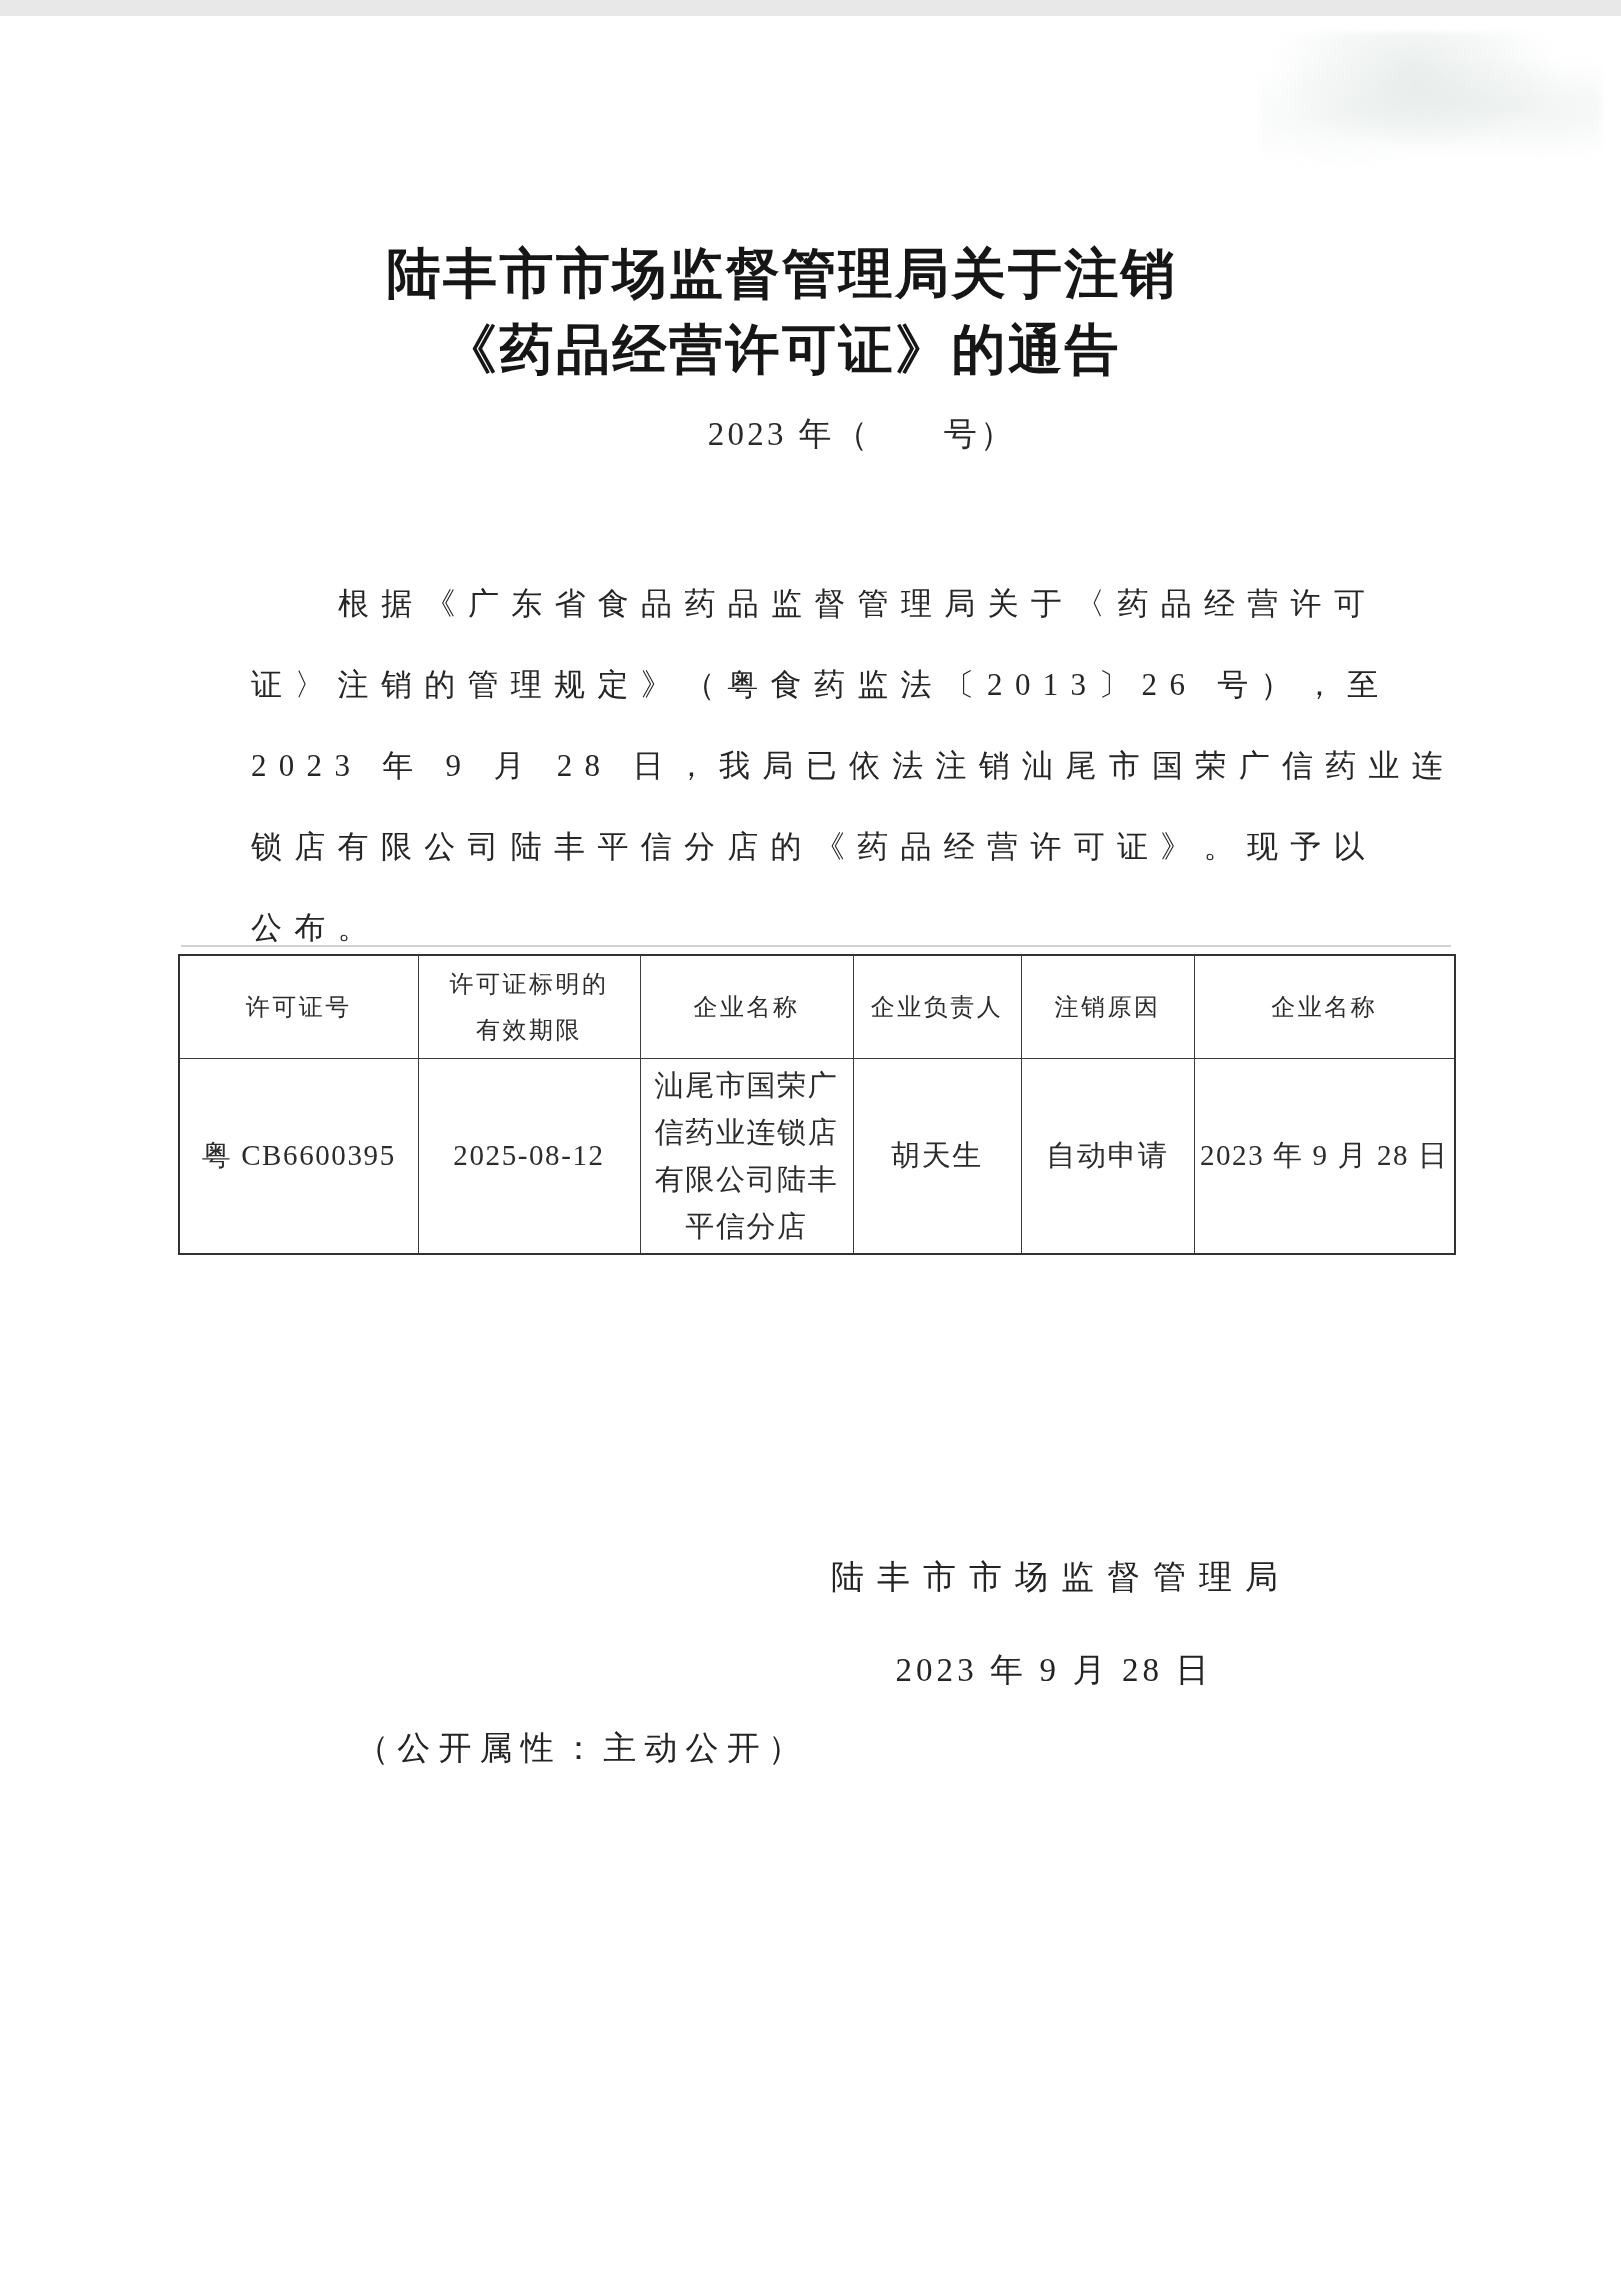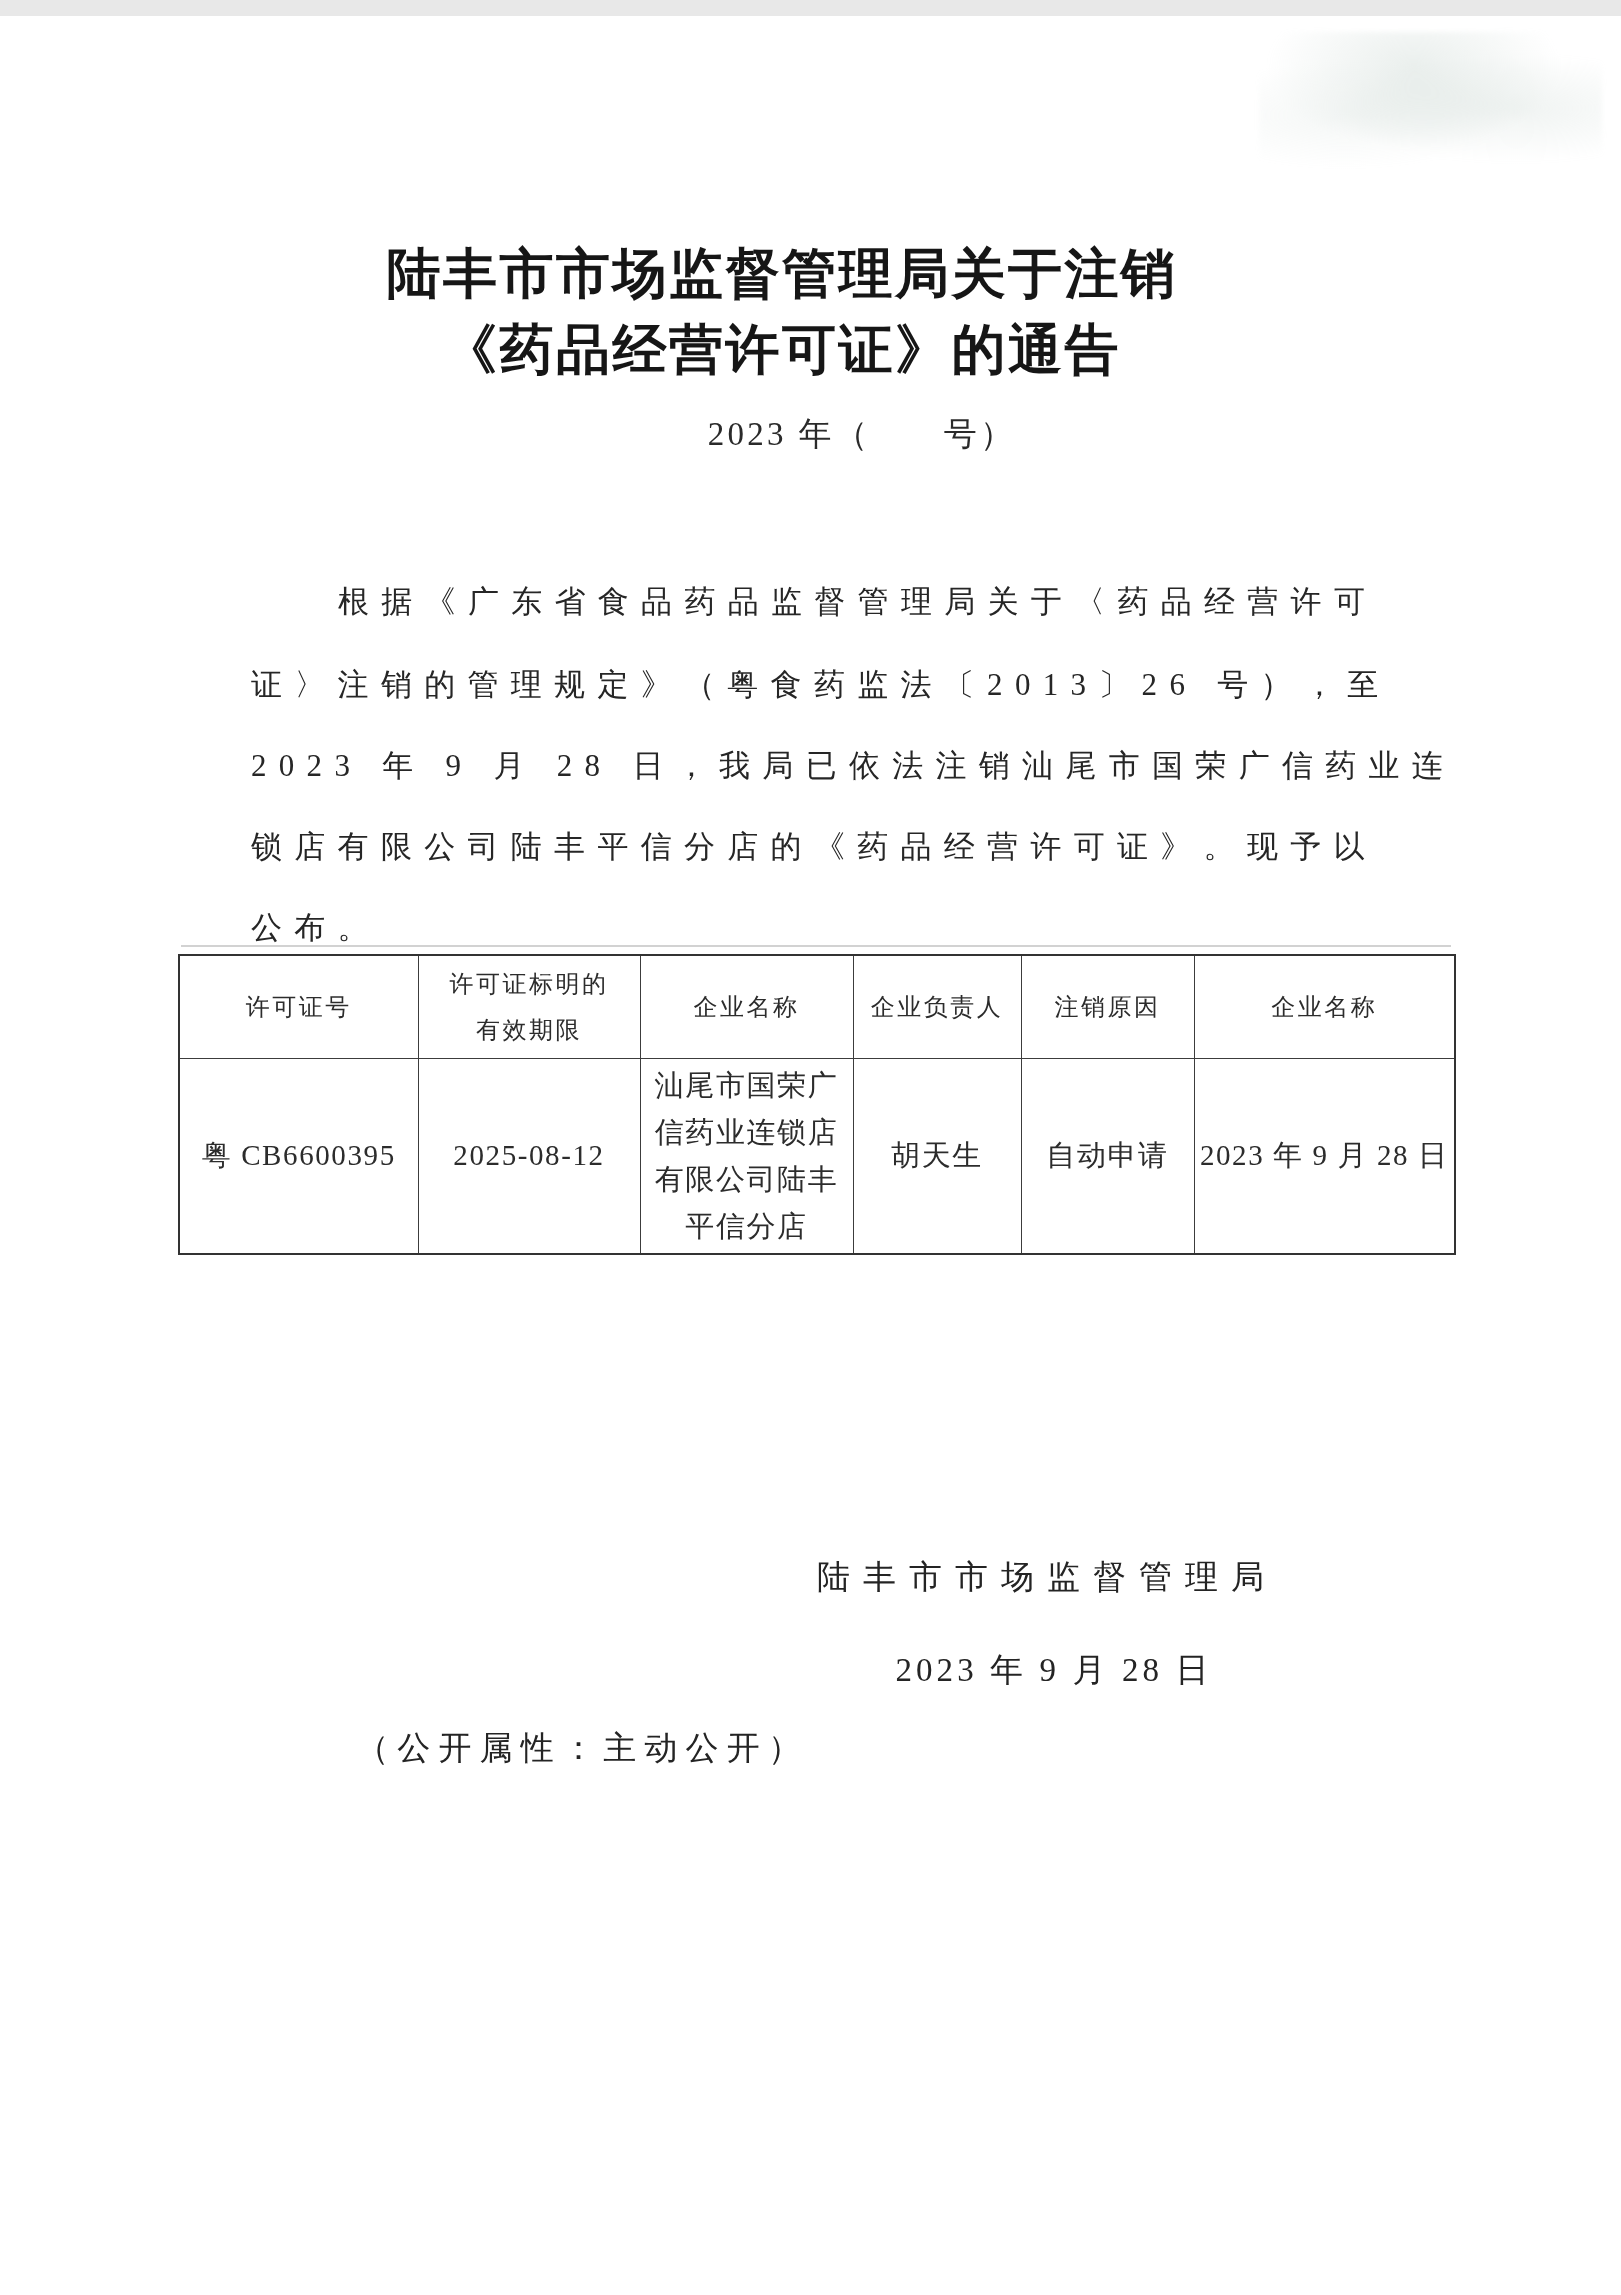--- a/index.html
+++ b/index.html
@@ -60,21 +60,21 @@
     position: absolute;
     top: 547px;
     left: 251px;
     width: 1153px;
     font-size: 31px;
     line-height: 81px;
     letter-spacing: 12.3px;
     color: #262626;
     white-space: nowrap;
   }
-  .body-line.indent { padding-left: 87px; font-family: Liberation Mono, monospace; }
+  .body-line.indent { padding-left: 87px; }
   .echo-line {
     position: absolute;
     top: 929px;
     left: 181px;
     width: 1270px;
     height: 1.6px;
     background: #b4b4b4;
     opacity: 0.6;
   }
   table.reg-table {
@@ -108,21 +108,21 @@
   table.reg-table td {
     font-size: 29px;
     line-height: 47px;
     letter-spacing: 1.6px;
   }
   .sig-agency {
     position: absolute;
     top: 1539px;
     left: 817px;
     width: 474px;
-    text-align: left;
+    text-align: right;
     font-size: 33px;
     line-height: 44px;
     letter-spacing: 13px;
     color: #242424;
   }
   .sig-date {
     position: absolute;
     top: 1632px;
     left: 817px;
     width: 474px;

